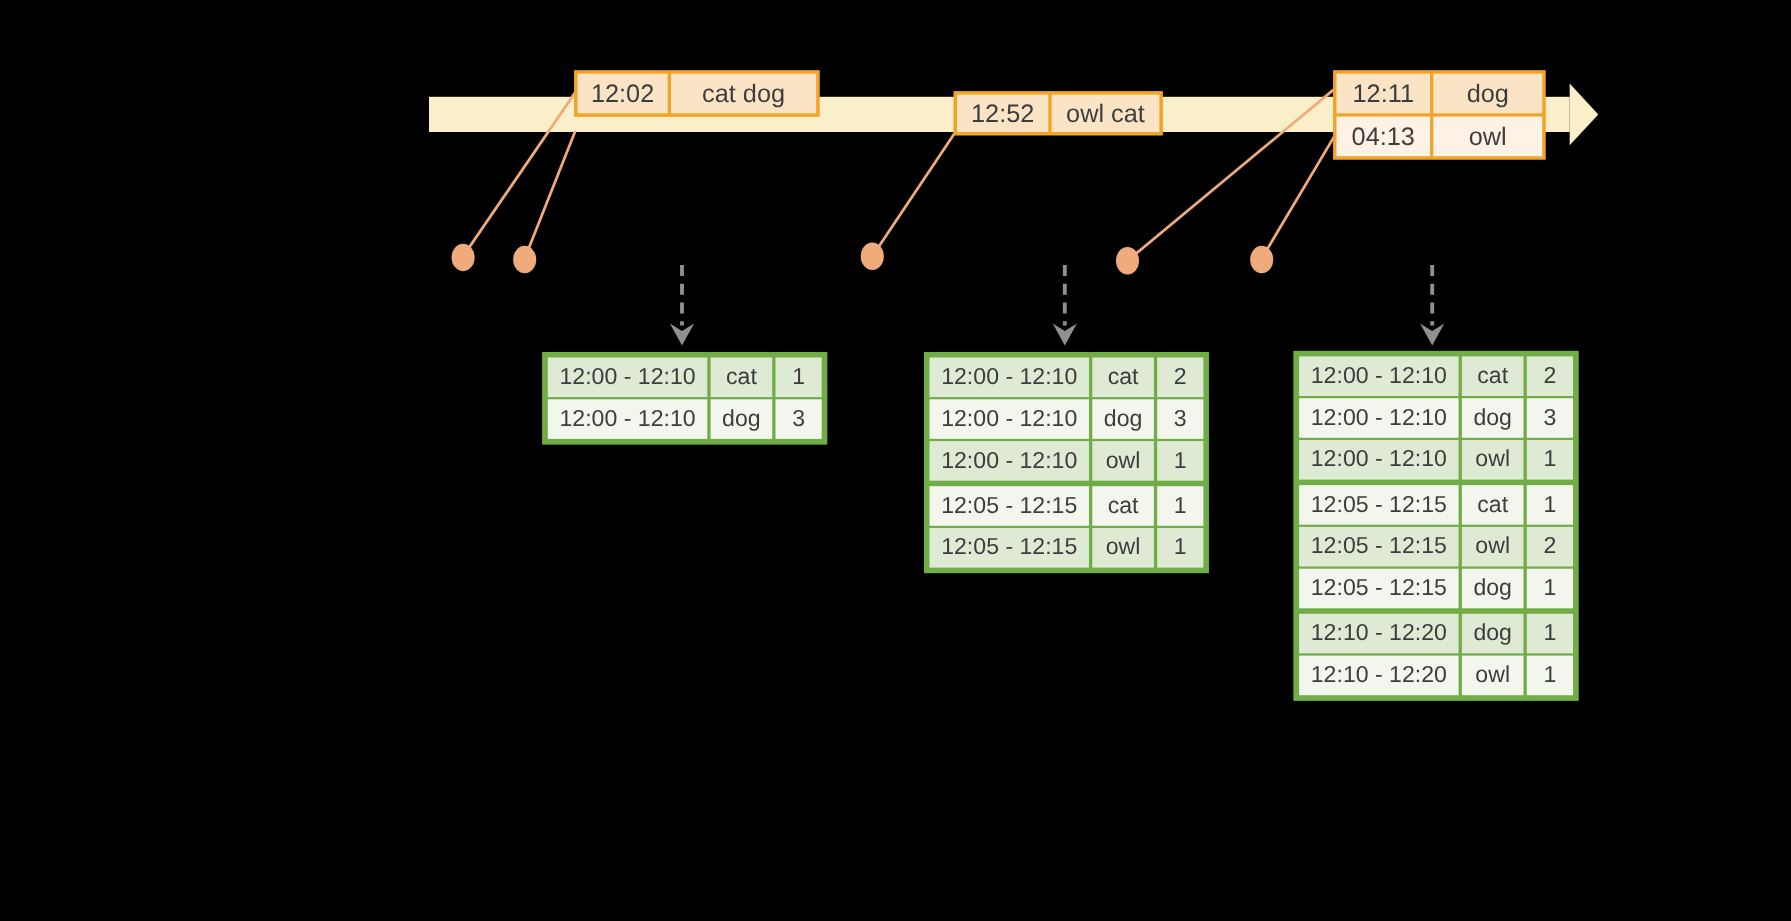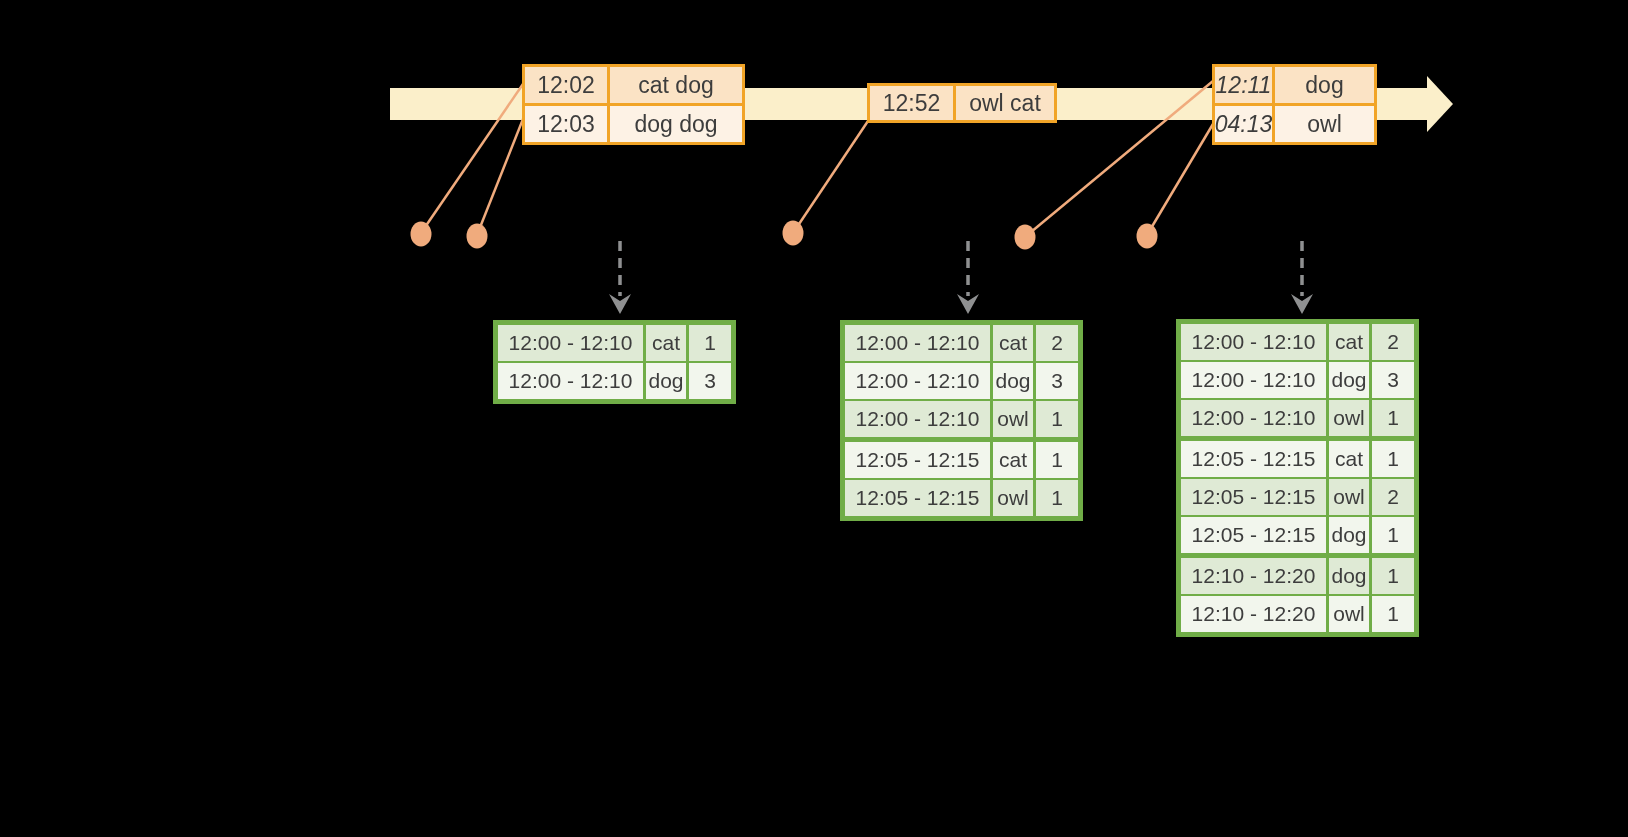--- a/index.html
+++ b/index.html
@@ -16,55 +16,51 @@
 
   
   .etable{position:absolute;border:3px solid #f1a427;background:#f1a427;
     display:flex;flex-direction:column;gap:3px;z-index:10;}
   .erow{display:flex;gap:3px;}
   .ecell{display:flex;align-items:center;justify-content:center;font-size:23px;height:36px;}
   .erow.dark  .ecell{background:#fbe3c5;}
   .erow.light .ecell{background:#fdf2e5;}
   #etable1{left:522px;top:64px;}  #etable1 .etime{width:82px;} #etable1 .ewords{width:132px;}
   #etable2{left:867px;top:83px;}  #etable2 .etime{width:83px;} #etable2 .ewords{width:98px;} #etable2 .ecell{height:34px;}
-  #etable3{left:1212px;top:64px;} #etable3 .etime{width:57px;font-style:italic;} #etable3 .ewords{width:99px;}
+  #etable3{left:1212px;top:64px;} #etable3 .etime{width:85px;} #etable3 .ewords{width:99px;}
 
   
   .gtable{position:absolute;border:5px solid #70ad47;background:#70ad47;
     display:flex;flex-direction:column;z-index:10;}
   .grow{display:flex;gap:3px;}
   .grow + .grow{margin-top:2px;}
   .grow.thick{margin-top:5px;}
   .gcell{display:flex;align-items:center;justify-content:center;height:36px;font-size:21px;}
   .grow.dark  .gcell{background:#dfead5;}
   .grow.light .gcell{background:#f2f6ed;}
-  .gwin{width:145px;} .gword{width:40px;} .gcount{width:42px;}
+  .gwin{width:145px;} .gword{width:56px;} .gcount{width:42px;}
   #gtable1{left:493px;top:320px;}
   #gtable2{left:840px;top:320px;}
   #gtable3{left:1176px;top:319px;}
 
   
   svg.overlay{position:absolute;left:0;top:0;z-index:5;}
 </style>
 </head>
 <body>
 
 <div class="stage">
 
   <div class="band"></div>
   <div class="bandhead"></div>
 
   <div class="etable" id="etable1">
       <div class="erow dark">
         <div class="ecell etime">12:02</div>
         <div class="ecell ewords">cat dog</div>
-      </div>
-      <div class="erow light">
-        <div class="ecell etime">12:03</div>
-        <div class="ecell ewords">dog dog</div>
       </div>
     </div>
   <div class="etable" id="etable2">
       <div class="erow dark">
         <div class="ecell etime">12:52</div>
         <div class="ecell ewords">owl cat</div>
       </div>
     </div>
   <div class="etable" id="etable3">
       <div class="erow dark">

